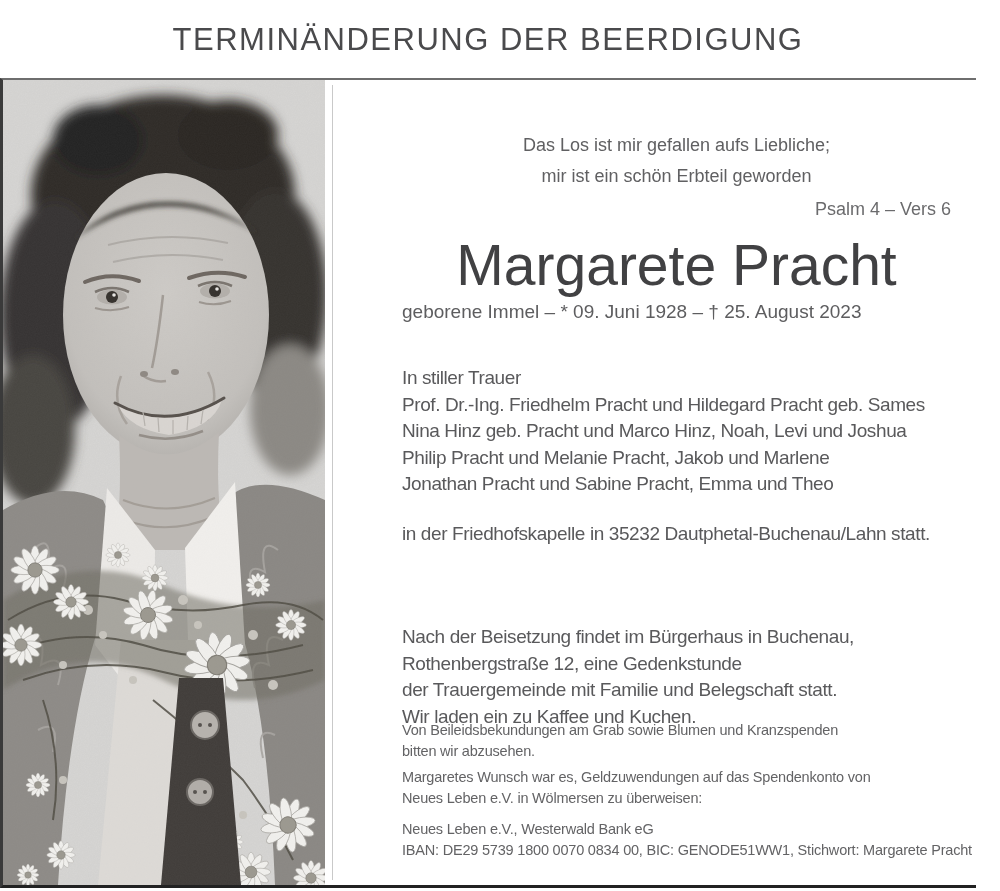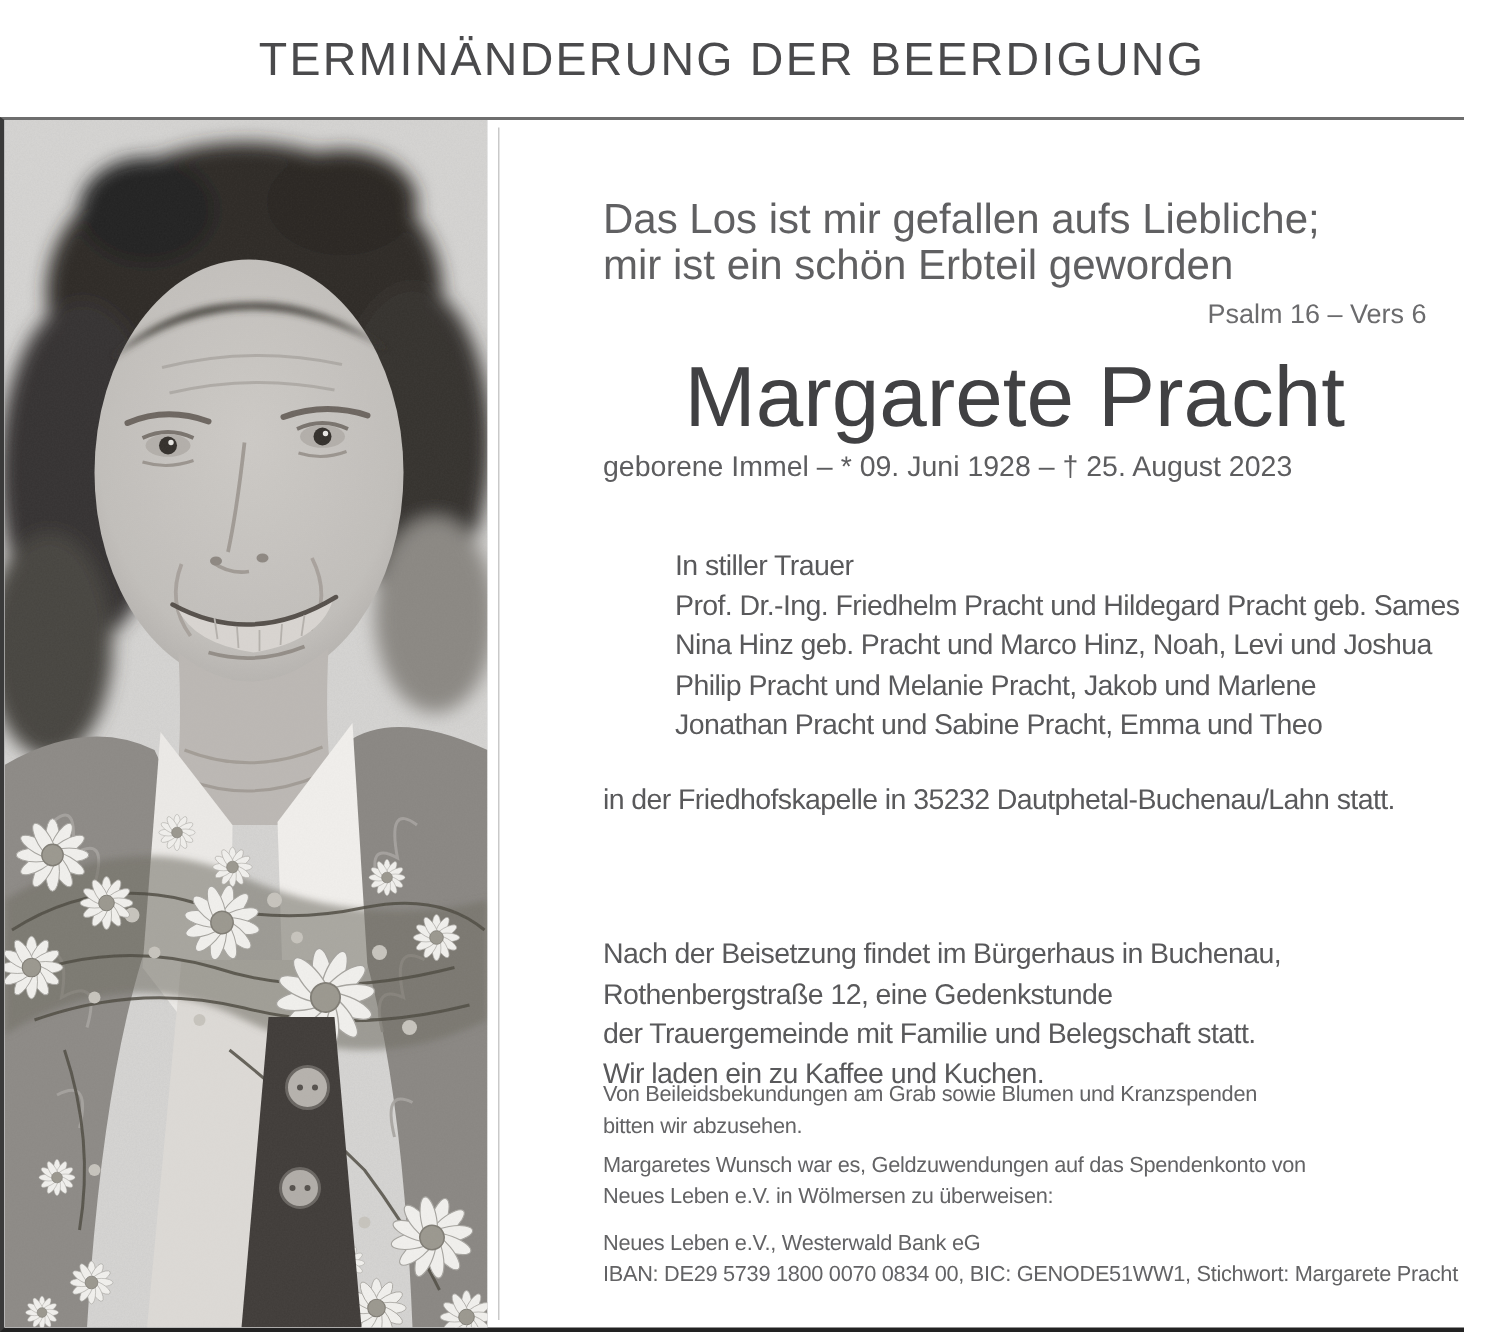--- a/index.html
+++ b/index.html
@@ -20,29 +20,29 @@
   }
   .photo-frame{position:absolute;left:0;top:0;width:322px;height:805px;overflow:hidden;background:#d6d6d6;}
   .photo-frame svg{display:block;}
   .v-divider{position:absolute;left:329px;top:5px;height:795px;width:1px;background:#c9c9c9;}
   .content{
     position:absolute;left:333px;top:0;right:0;bottom:0;
     color:var(--text,#59595b);
   }
   .blk{position:absolute;left:66px;right:44px;}
   .line{white-space:nowrap;}
-  .quote{top:50px;text-align:left;font-size:28px;line-height:31px;color:#606062;}
+  .quote{top:50px;text-align:center;font-size:18px;line-height:31px;color:#606062;}
   .psalm{top:119px;text-align:right;font-size:18px;color:#6b6b6d;}
   .name{
     top:152px;text-align:center;font-size:57px;line-height:66px;
     color:var(--heading,#414143);font-weight:300;letter-spacing:0;
   }
   .dates{top:221px;text-align:left;font-size:19px;color:#5d5d5f;}
   .body-block{font-size:19px;line-height:26.5px;letter-spacing:-0.4px;}
-  .mourners{top:285px;margin-left:48px;}
+  .mourners{top:285px;}
   .funeral{top:441px;}
   .memorial{top:517px;margin-top:27px;}
   .small-block{font-size:14.5px;line-height:21px;letter-spacing:-0.2px;color:#636365;}
   .note{top:640px;}
   .wish{top:687px;}
   .bank{top:739px;}
 </style>
 </head>
 <body>
 
@@ -234,21 +234,21 @@
     </div>
 
     <div class="v-divider"></div>
 
     <div class="content">
 
       <div class="blk quote">
         <div class="line">Das Los ist mir gefallen aufs Liebliche;</div>
         <div class="line">mir ist ein schön Erbteil geworden</div>
       </div>
-      <div class="blk psalm">Psalm 16 – Vers 6</div>
+      <div class="blk psalm">Psalm 4 – Vers 6</div>
 
       <div class="blk name">Margarete Pracht</div>
       <div class="blk dates">geborene Immel – * 09. Juni 1928 – † 25. August 2023</div>
 
       <div class="blk body-block mourners">
         <div class="line">In stiller Trauer</div>
         <div class="line">Prof. Dr.-Ing. Friedhelm Pracht und Hildegard Pracht geb. Sames</div>
         <div class="line">Nina Hinz geb. Pracht und Marco Hinz, Noah, Levi und Joshua</div>
         <div class="line">Philip Pracht und Melanie Pracht, Jakob und Marlene</div>
         <div class="line">Jonathan Pracht und Sabine Pracht, Emma und Theo</div>

